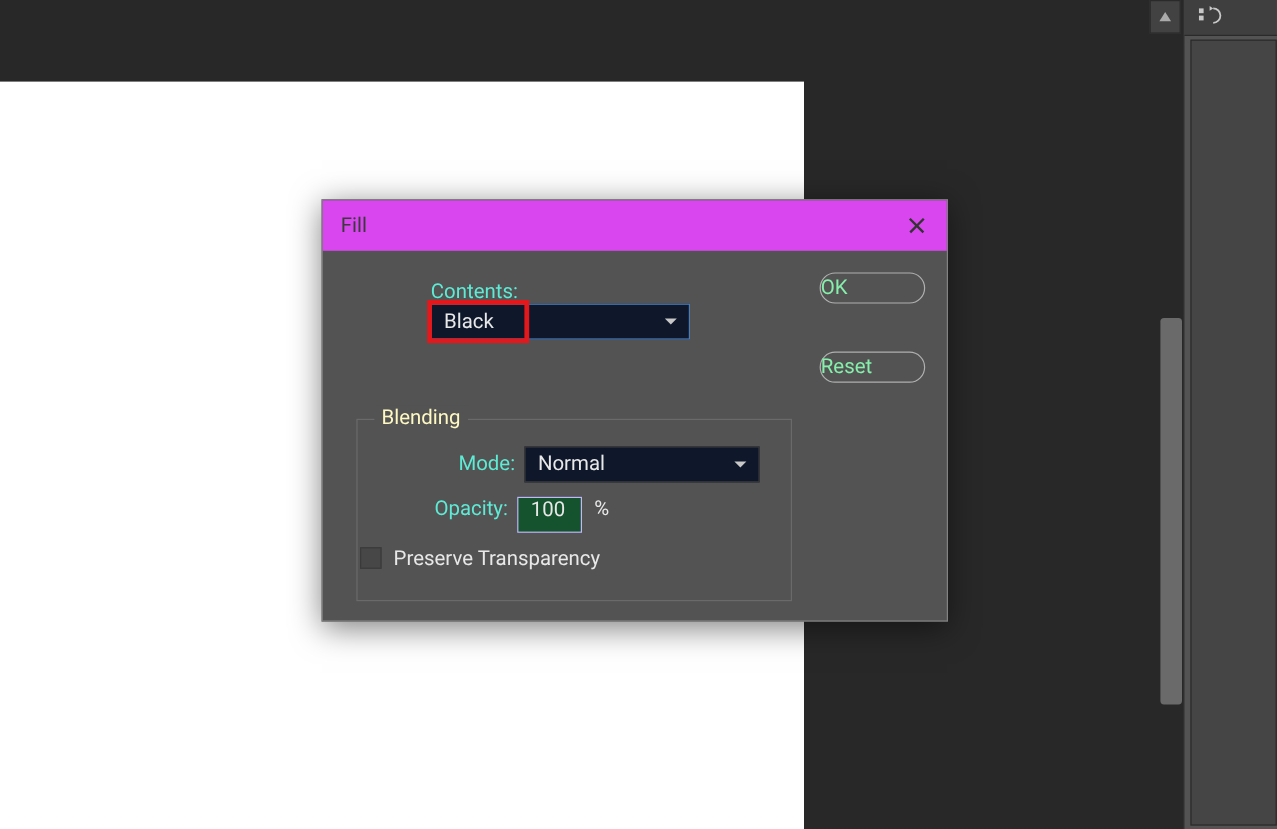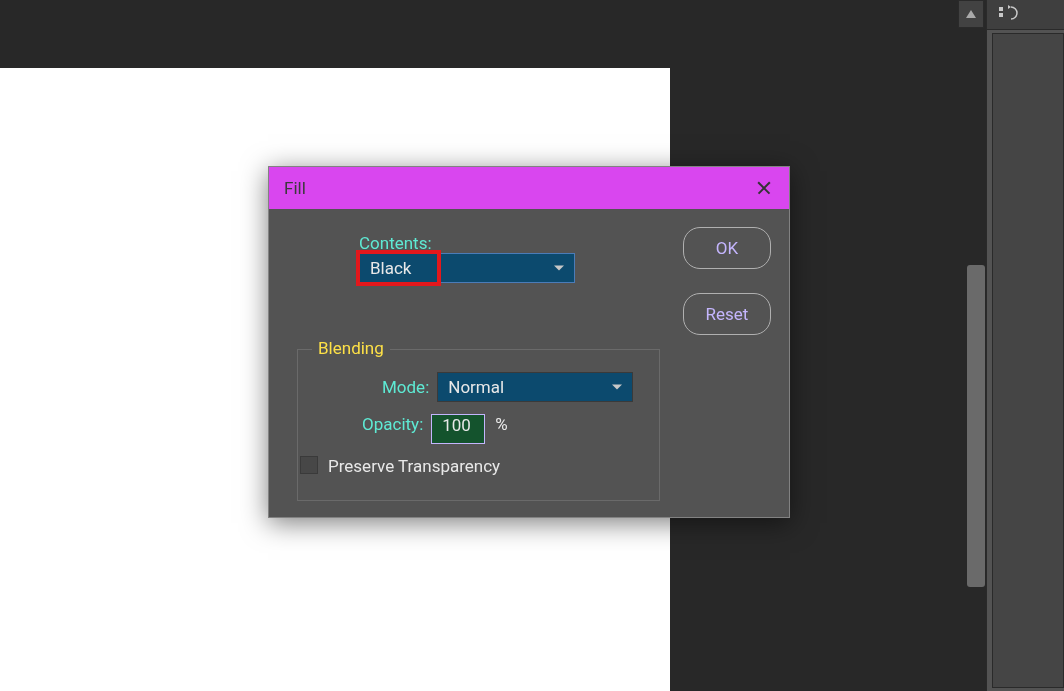--- a/index.html
+++ b/index.html
@@ -136,21 +136,21 @@
     .label {
       font-size: 17px;
       color: #5eead4;
       text-align: right;
       margin-right: 8px;
     }
     .contents-label {
       width: 78px;
     }
     .dropdown {
-      background: #0c4a6e;
+      background: #0f172a;
       border: 1px solid #3a3a3a;
       height: 30px;
       display: flex;
       align-items: center;
       padding: 0 10px;
       font-size: 17px;
       color: #e8e8e8;
       position: relative;
     }
     .contents-dropdown {
@@ -174,49 +174,48 @@
       width: 0;
       height: 0;
       border-left: 5px solid transparent;
       border-right: 5px solid transparent;
       border-top: 5px solid #c8c8c8;
     }
     .pill-btn {
       position: absolute;
       right: 18px;
       width: 88px;
-      height: 42px;
+      height: 26px;
       background: transparent;
       border: 1px solid #b0b0b0;
       border-radius: 17px;
-      color: #c4b5fd;
-      font-size: 17px;
-      display: flex;
-      align-items: center;
-      justify-content: center;
+      color: #86efac;
+      font-size: 17px;
+      display: flex;
+      align-items: center;
       cursor: pointer;
     }
     .ok-btn { top: 18px; }
     .reset-btn { top: 84px; }
     .fieldset {
       position: absolute;
       top: 140px;
       left: 28px;
       width: 363px;
       height: 152px;
       border: 1px solid #6a6a6a;
     }
     .fieldset-legend {
       position: absolute;
       top: -12px;
       left: 14px;
       background: #535353;
       padding: 0 6px;
       font-size: 17px;
-      color: #fde047;
+      color: #fef9c3;
     }
     .mode-row {
       position: absolute;
       top: 22px;
       left: 84px;
       display: flex;
       align-items: center;
     }
     .mode-dropdown {
       width: 196px;

